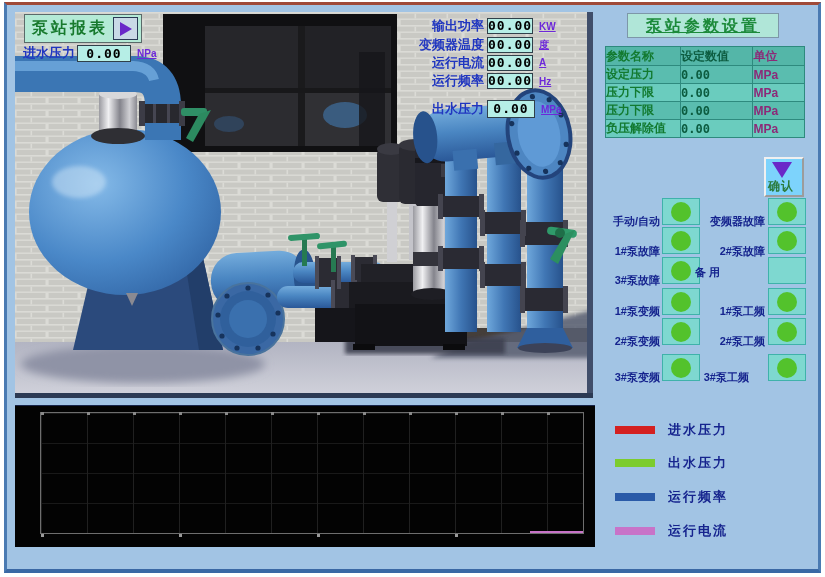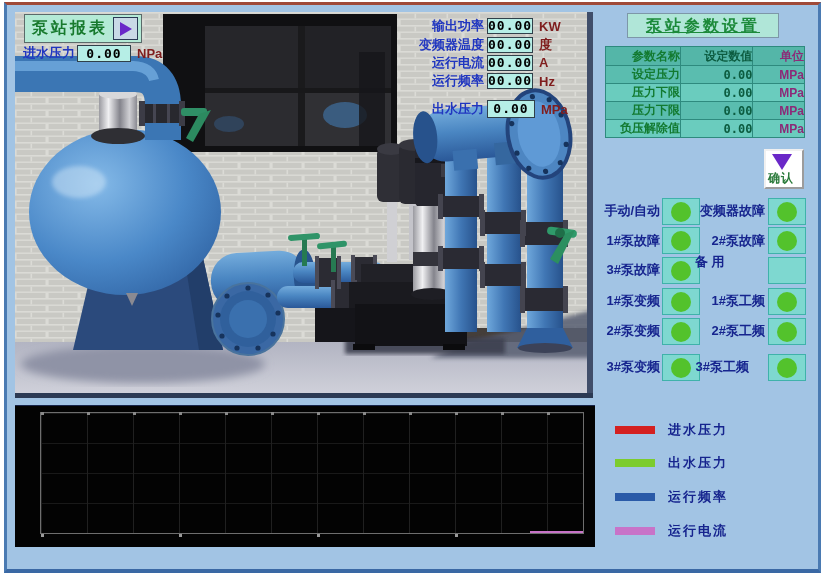--- a/index.html
+++ b/index.html
@@ -12,48 +12,48 @@
   
   #report-btn{left:17px;top:9px;height:25px;display:flex;align-items:center;background:#b4ead6;border:1px solid #5a6a6a;padding:1px 3px 1px 7px;cursor:pointer;}
   #report-btn .lbl{color:#187a2e;font-weight:bold;font-size:16px;letter-spacing:3px;margin-right:5px;}
   #report-btn .play{width:23px;height:21px;background:#c9d9e6;border:1px solid #2a3a55;display:flex;align-items:center;justify-content:center;}
   #report-btn .tri{width:0;height:0;border-top:7px solid transparent;border-bottom:7px solid transparent;border-left:12px solid #6a28c8;}
   
   .ro{display:flex;align-items:center;}
   .ro .l{color:#2036c0;font-weight:bold;font-size:13px;text-align:right;}
   .ro .v{background:#b6eee6;border:1px solid #30404a;color:#000;font-weight:bold;font-size:13px;
      font-family:"DejaVu Sans Mono",monospace;text-align:center;letter-spacing:1px;}
-  .ro .u{color:#7f1d1d;font-weight:bold;font-size:13px;margin-left:6px;}
+  .ro .u{color:#6d28d9;font-weight:bold;font-size:10px;margin-left:6px;text-decoration:underline;}
   #inlet{left:12px;top:39px;}
   #inlet .l{width:56px;}
   #inlet .v{width:52px;height:15px;line-height:15px;margin-left:2px;}
   #readouts{left:395px;top:12px;}
   #readouts .ro{height:18.4px;}
   #readouts .l{width:82px;}
   #readouts .v{width:44px;height:14px;line-height:14px;margin-left:3px;}
   #readouts .u{width:36px;}
   #outlet{left:395px;top:95px;}
   #outlet .l{width:82px;}
   #outlet .v{width:46px;height:16px;line-height:16px;margin-left:3px;}
   
   #set-title{left:620px;top:8px;width:150px;height:23px;background:#b0e6d8;border:1px solid #7d97a8;
      color:#1c8a3a;font-weight:bold;font-size:16px;letter-spacing:3px;text-align:center;line-height:23px;text-decoration:underline;}
   #ptable{left:598px;top:41px;width:200px;border-collapse:collapse;}
-  #ptable th,#ptable td{border:1px solid #2e8a7e;font-size:12px;font-weight:bold;padding:0;text-align:right;height:17px;}
+  #ptable th,#ptable td{border:1px solid #2e8a7e;font-size:12px;font-weight:bold;padding:0;text-align:left;height:17px;}
   #ptable th{background:#54b6a8;color:#8c2a78;height:18px;}
   #ptable tr:nth-child(odd) td{background:#6accbe;}
   #ptable tr:nth-child(even) td{background:#5abdaf;}
   #ptable .c0{width:75px;color:#127a30;}
   #ptable .c1{width:72px;color:#0c5c40;font-family:"DejaVu Sans Mono",monospace;}
   #ptable .c2{width:51px;color:#8c2a78;}
-  #confirm{left:757px;top:144px;width:36px;height:36px;background:#ffffff;border:2px outset #f0f0f0;cursor:pointer;}
+  #confirm{left:757px;top:152px;width:36px;height:36px;background:#7dd3fc;border:2px outset #f0f0f0;cursor:pointer;}
   #confirm .tri{position:absolute;left:6px;top:3px;width:0;height:0;border-left:10px solid transparent;border-right:10px solid transparent;border-top:16px solid #6a28c8;}
   #confirm .txt{position:absolute;left:2px;bottom:0;color:#2a7a3a;font-size:12px;font-weight:bold;letter-spacing:1px;}
   
-  .stat-label{position:absolute;color:#16248e;font-weight:bold;font-size:13px;text-align:right;white-space:nowrap;}
+  .stat-label{position:absolute;color:#16248e;font-weight:bold;font-size:11px;text-align:right;white-space:nowrap;margin-top:12px;}
   .lamp-box{position:absolute;width:36px;height:25px;background:#7ed8d0;border:1px solid #3fb2aa;display:flex;align-items:center;justify-content:center;}
   .lamp{width:20px;height:20px;border-radius:50%;background:#53c22c;}
   
   .leg{position:absolute;display:flex;align-items:center;}
   .leg .sw{width:40px;height:8px;}
   .leg .lt{margin-left:13px;color:#16248e;font-weight:bold;font-size:13px;letter-spacing:2px;}
   
   #chart{left:8px;top:400px;width:580px;height:141px;background:#030303;border-top:1px solid #16244a;}
   #plot{position:absolute;left:25px;top:6px;width:542px;height:120px;border:1px solid #6e6e6e;background:
      repeating-linear-gradient(to right,#202020 0 1px,transparent 1px 46px),

